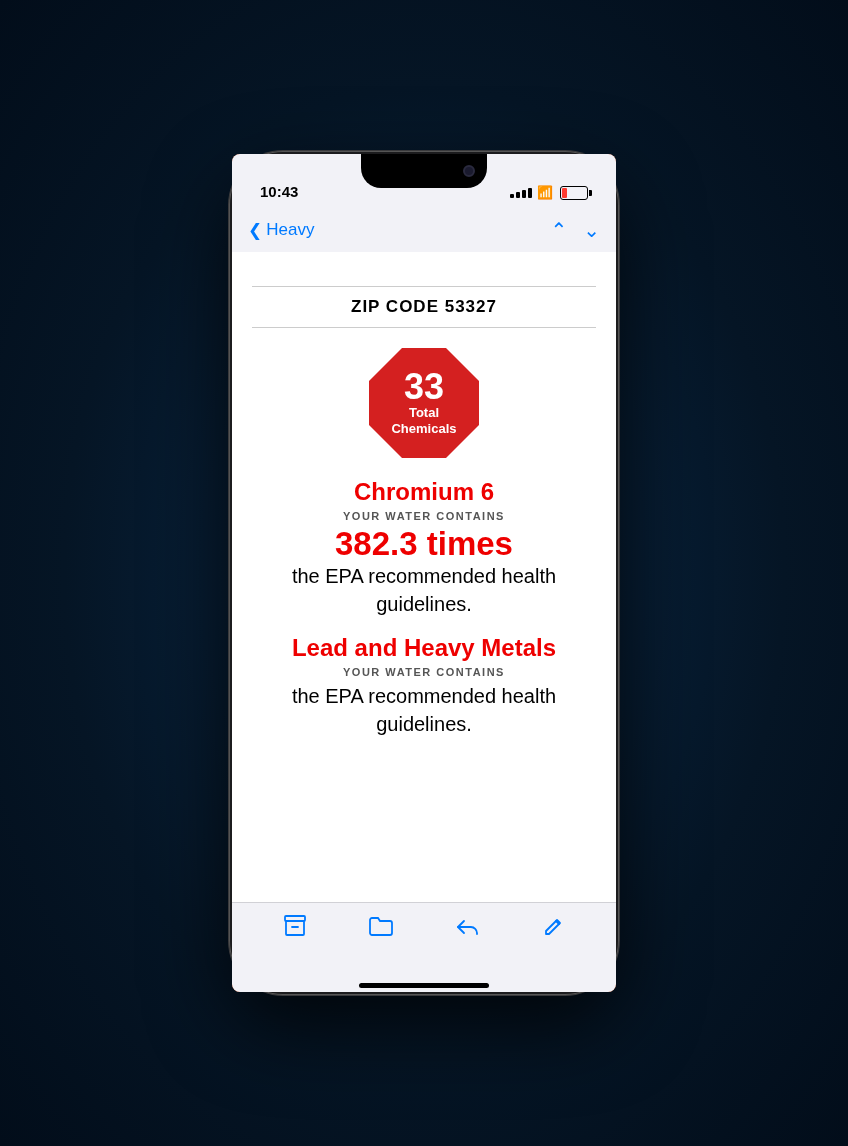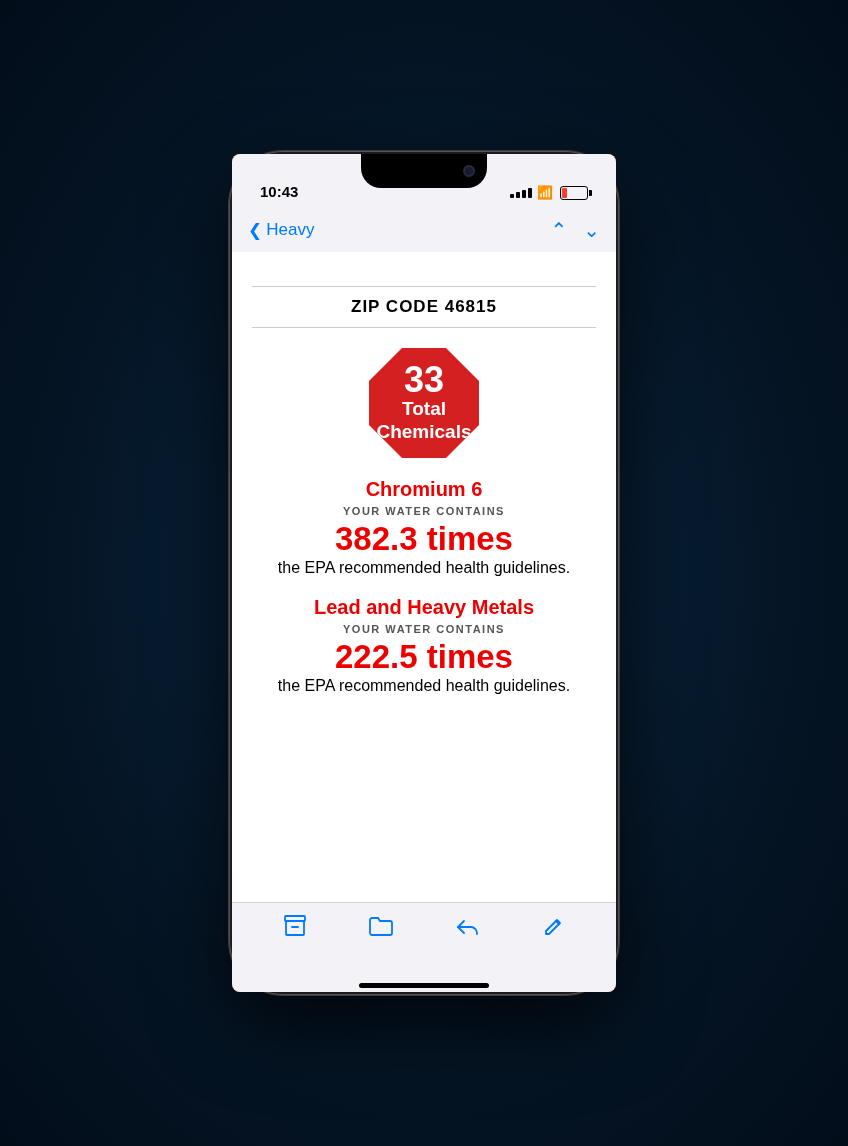--- a/index.html
+++ b/index.html
@@ -262,39 +262,39 @@
       font-weight: 900;
       color: #fff;
       line-height: 1;
     }
 
     .octagon-yellow .octagon-number {
       color: #000;
     }
 
     .octagon-label {
-      font-size: 19px;
+      font-size: 13px;
       font-weight: 700;
       color: #fff;
       text-align: center;
       line-height: 1.2;
     }
 
     .octagon-yellow .octagon-label {
       color: #000;
     }
 
     
     .chemical-section {
       text-align: center;
       margin: 16px 0;
     }
 
     .chemical-name {
-      font-size: 20px;
+      font-size: 24px;
       font-weight: 700;
       color: #e00;
       margin-bottom: 4px;
     }
 
     .your-water-contains {
       font-size: 11px;
       font-weight: 600;
       color: #555;
       letter-spacing: 1.5px;
@@ -303,21 +303,21 @@
     }
 
     .times-value {
       font-size: 33px;
       font-weight: 900;
       color: #e00;
       line-height: 1.1;
     }
 
     .epa-text {
-      font-size: 16px;
+      font-size: 20px;
       color: #000;
       font-weight: 400;
       line-height: 1.4;
     }
 
     
     .toolbar {
       height: 82px;
       background: #f2f2f7;
       border-top: 1px solid #d1d1d6;
@@ -391,21 +391,21 @@
         <span class="nav-arrow">⌃</span>
         <span class="nav-arrow">⌄</span>
       </div>
     </div>
 
     <div class="email-content">
 
 
       <div class="divider"></div>
 
-      <div class="zip-code">ZIP CODE 46815</div>
+      <div class="zip-code">ZIP CODE 53327</div>
 
       <div class="divider"></div>
 
       <div class="octagon-row">
         <div class="octagon-container">
           <div class="octagon octagon-red">
             <div class="octagon-shape">
               <span class="octagon-number">33</span>
               <span class="octagon-label">Total<br>Chemicals</span>
             </div>
@@ -416,21 +416,20 @@
       <div class="chemical-section">
         <div class="chemical-name">Chromium 6</div>
         <div class="your-water-contains">YOUR WATER CONTAINS</div>
         <div class="times-value">382.3 times</div>
         <div class="epa-text">the EPA recommended health guidelines.</div>
       </div>
 
       <div class="chemical-section">
         <div class="chemical-name">Lead and Heavy Metals</div>
         <div class="your-water-contains">YOUR WATER CONTAINS</div>
-        <div class="times-value">222.5 times</div>
         <div class="epa-text">the EPA recommended health guidelines.</div>
       </div>
 
     </div>
 
     <div class="toolbar">
       <div class="toolbar-item">
         <span class="toolbar-icon">
           <svg width="24" height="22" viewBox="0 0 24 22" fill="none" xmlns="http://www.w3.org/2000/svg">
             <rect x="2" y="1" width="20" height="5" rx="1" stroke="#007aff" stroke-width="1.8" fill="none"></rect>

